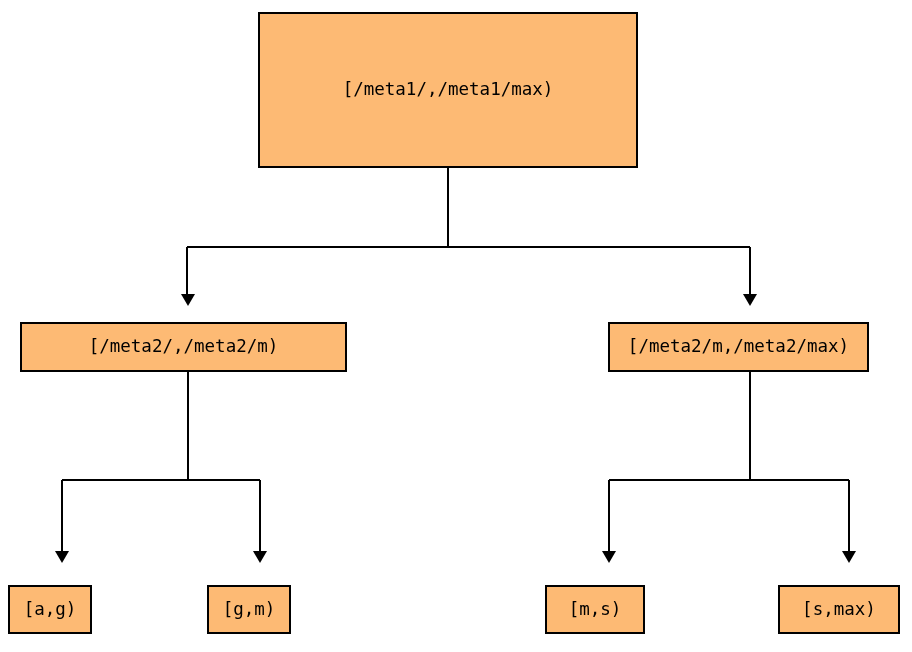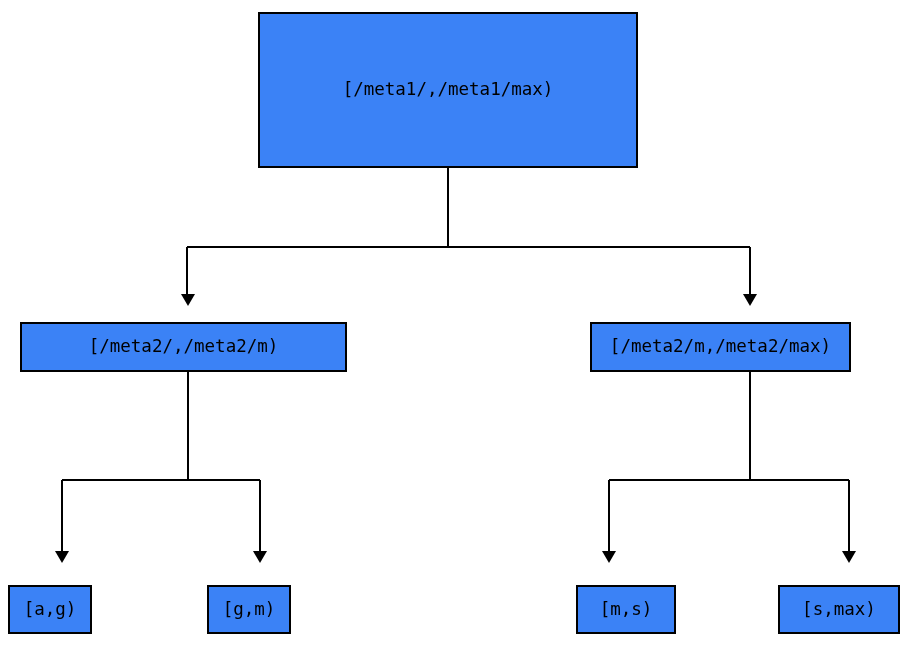--- a/index.html
+++ b/index.html
@@ -28,21 +28,21 @@
     top: 0;
     width: 912px;
     height: 652px;
     display: block;
   }
   
   .node {
     position: absolute;
     box-sizing: border-box;
     border: 2px solid #000000;
-    background: #3b82f6;
+    background: #fdba74;
     display: flex;
     align-items: center;
     justify-content: center;
     text-align: center;
   }
   .node .node-label {
     font-family: "DejaVu Sans Mono", "Liberation Mono", monospace;
     color: #000000;
     white-space: pre;
     line-height: 1;
@@ -52,27 +52,27 @@
     left: 258px;
     top: 12px;
     width: 380px;
     height: 156px;
   }
   .node-root .node-label { font-size: 17.5px; }
   
   .node-mid { height: 50px; top: 322px; }
   .node-mid .node-label { font-size: 17.5px; }
   .node-mid-left  { left: 20px;  width: 327px; }
-  .node-mid-right { left: 590px; width: 261px; }
+  .node-mid-right { left: 608px; width: 261px; }
   
   .node-leaf { height: 49px; top: 585px; }
   .node-leaf .node-label { font-size: 17.5px; }
   .leaf-ag  { left: 8px;   width: 84px; }
   .leaf-gm  { left: 207px; width: 84px; }
-  .leaf-ms  { left: 576px; width: 100px; }
+  .leaf-ms  { left: 545px; width: 100px; }
   .leaf-smax{ left: 778px; width: 122px; }
 </style>
 </head>
 <body>
 
 <div id="diagram">
 
   <svg id="edges" viewBox="0 0 912 652" width="912" height="652" xmlns="http://www.w3.org/2000/svg">
     <g stroke="#000000" stroke-width="2" fill="none" shape-rendering="crispEdges">
 

